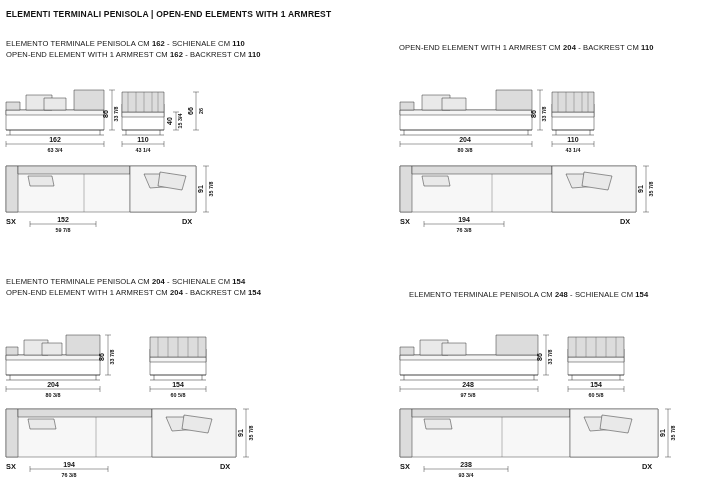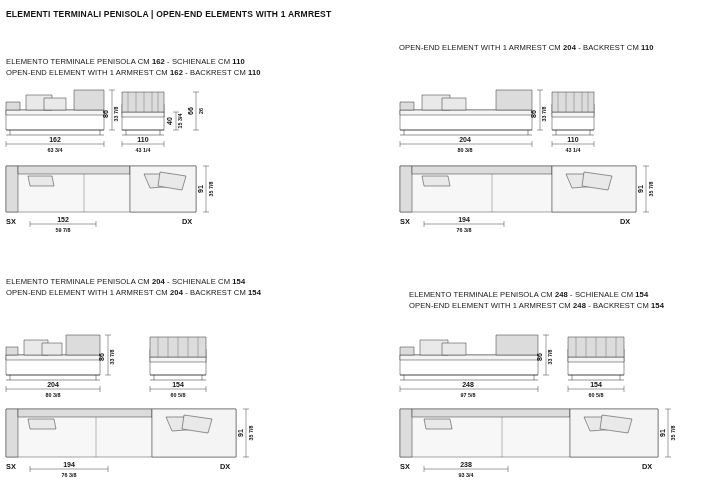--- a/index.html
+++ b/index.html
@@ -42,21 +42,21 @@
   .filllight{fill:#f4f4f4;stroke:#333;stroke-width:.5;}
   .fillmid{fill:#dcdcdc;stroke:#333;stroke-width:.5;}
   .fillwhite{fill:#ffffff;stroke:#333;stroke-width:.5;}
   .fillplan{fill:#f7f7f7;stroke:#444;stroke-width:.5;}
 </style>
 </head>
 <body>
 
 <div class="page-title">ELEMENTI TERMINALI PENISOLA | OPEN-END ELEMENTS WITH 1 ARMREST</div>
 
-<div class="block" style="left:6px;top:56px;">
+<div class="block" style="left:6px;top:38px;">
   <div class="caption">
     <span>ELEMENTO TERMINALE PENISOLA CM </span><b>162</b><span> - SCHIENALE CM </span><b>110</b>
   </div>
   <div class="caption ln2">
     <span>OPEN-END ELEMENT WITH 1 ARMREST CM </span><b>162</b><span> - BACKREST CM </span><b>110</b>
   </div>
 </div>
 
 <div class="draw" style="left:0px;top:82px;">
 <svg width="260" height="165" viewBox="0 0 260 165">
@@ -277,23 +277,20 @@
     <text class="sxdx" x="6" y="140">SX</text>
     <text class="sxdx" x="220" y="140">DX</text>
   </g>
 </svg>
 </div>
 
 <div class="block" style="left:409px;top:289px;">
   <div class="caption">
     <span>ELEMENTO TERMINALE PENISOLA CM </span><b>248</b><span> - SCHIENALE CM </span><b>154</b>
   </div>
-  <div class="caption ln2">
-    <span>OPEN-END ELEMENT WITH 1 ARMREST CM </span><b>248</b><span> - BACKREST CM </span><b>154</b>
-  </div>
 </div>
 
 <div class="draw" style="left:392px;top:329px;">
 <svg width="310" height="160" viewBox="0 0 310 160">
 
   <g>
     <path class="fillwhite" d="M8,26 L8,46 L146,46 L146,26 Z"></path>
     <path class="filllight" d="M8,26 L146,26 L146,31 L8,31 Z"></path>
     <path class="fillmid" d="M104,6 L146,6 L146,26 L104,26 Z"></path>
     <path class="fillgrey" d="M28,11 L56,11 L56,26 L28,26 Z"></path>

